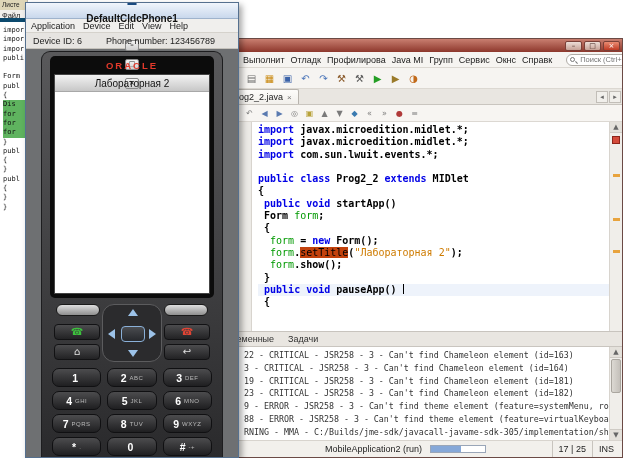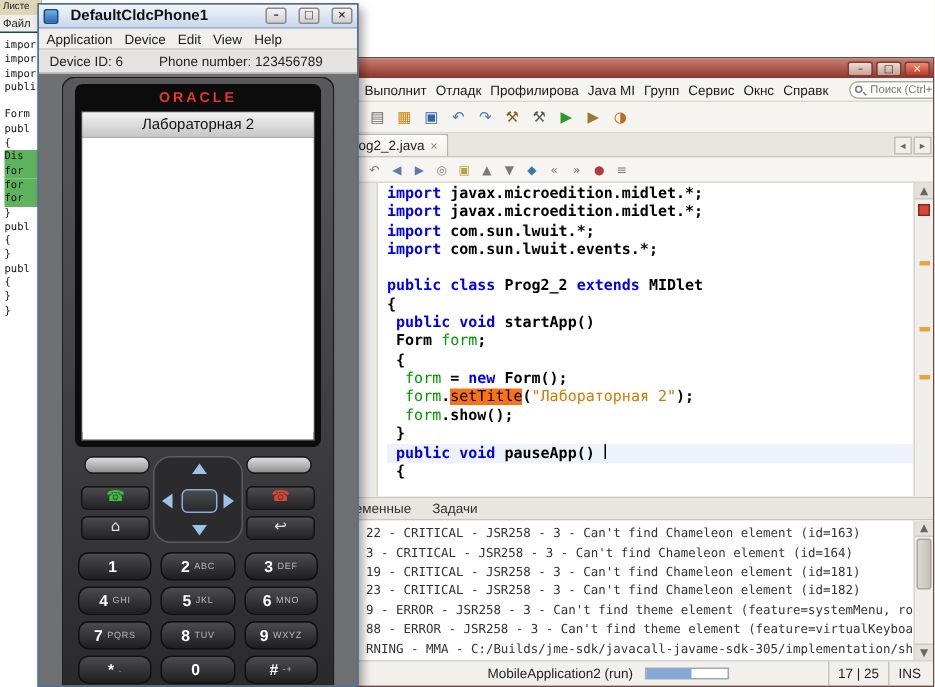--- a/index.html
+++ b/index.html
@@ -4,21 +4,21 @@
 <style>
   * { margin:0; padding:0; box-sizing:border-box; }
   html,body { width:623px; height:458px; overflow:hidden; }
   body { position:relative; background:#fff; font-family:"Liberation Sans",sans-serif; }
 
   
   .back-win { position:absolute; left:0; top:0; width:28px; height:458px; z-index:1;
               background:#fff; border-right:1px solid #b8b4ae; }
   .bw-title { height:10px; background:#ded6b8; font-size:6.5px; line-height:10px;
               padding-left:2px; color:#222; overflow:hidden; white-space:nowrap; }
-  .bw-menu  { height:12px; background:#f1efec; border-bottom:1px solid #0c4a6e;
+  .bw-menu  { height:12px; background:#f1efec; border-bottom:4px solid #0c4a6e;
               font-size:7.5px; line-height:12px; padding-left:2px; color:#222;
               overflow:hidden; white-space:nowrap; }
   .bw-doc   { padding:4px 0 0 3px; font-family:"DejaVu Sans Mono",monospace;
               font-size:7px; line-height:9.3px; color:#111; }
   .bwl { min-height:9.3px; white-space:pre; overflow:hidden; }
   .bwl.hl { background:#5fb35f; }
 
   
   .nb { position:absolute; left:238px; top:38px; width:385px; height:420px; z-index:10;
         border:1px solid #6b4a45; background:#f6f4f1; overflow:hidden;
@@ -66,21 +66,21 @@
   .nb-editor { height:209px; background:#fff; display:flex; position:relative; overflow:hidden; }
   .gutter { width:13px; background:#eceae6; border-right:1px solid #d8d4ce; }
   .code { flex:1; padding:2px 0 0 6px; font-family:"DejaVu Sans Mono",monospace;
           font-size:10px; line-height:12.3px; color:#000; overflow:hidden; position:relative; }
   .cl { min-height:12.3px; white-space:pre; }
   .cl.caret-line { background:#eef3fb; }
   .tk-kw  { color:#0000e6; font-weight:bold; }
   .tk-str { color:#ce7b00; }
   .tk-fld { color:#009900; }
   .tk-pln { color:#000;font-weight:bold; }
-  .tk-hlt { background:#f97316; }
+  .tk-hlt { background:#c2410c; }
   .tk-crt { display:inline-block; width:1px; height:10px; background:#000; vertical-align:-1px; }
   .err-stripe { width:13px; background:#f0eeea; border-left:1px solid #d8d4ce; position:relative; }
   .es-arrow { position:absolute; top:0; left:0; right:0; height:11px; background:#e4e1db;
               border-bottom:1px solid #cfcbc5; font-size:7px; line-height:10px; text-align:center;
               color:#666; font-family:"DejaVu Sans",sans-serif; }
   .es-err  { position:absolute; left:2px; top:14px; width:8px; height:8px; background:#d44a3a;
              border:1px solid #8d241a; }
   .es-m1 { position:absolute; left:3px; top:52px;  width:7px; height:3px; background:#e8a33d; }
   .es-m2 { position:absolute; left:3px; top:96px;  width:7px; height:3px; background:#e8a33d; }
   .es-m3 { position:absolute; left:3px; top:128px; width:7px; height:3px; background:#e8a33d; }
@@ -112,21 +112,21 @@
   .st-sp { flex:1; }
   .st-cell { border-left:1px solid #c8c4be; padding:0 6px; white-space:nowrap; height:100%;
              display:flex; align-items:center; }
 
   
   .emu { position:absolute; left:25px; top:2px; width:214px; height:456px; z-index:50;
          border:1px solid #55708f; background:#6e7072; overflow:hidden;
          box-shadow:3px 3px 6px rgba(0,0,0,0.35); }
   .em-title { height:16px; background:linear-gradient(#f0f5fc,#c9d8ec); border-bottom:1px solid #9fb3cc;
               display:flex; align-items:center; gap:8px; padding:0 3px; font-size:10px; font-weight:bold;
-              color:#111; }
+              color:#111;flex-direction:column; }
   .em-appicon { width:10px; height:10px; border-radius:2px; border:1px solid #1a4a80;
                 background:linear-gradient(#6ab0e8,#2a6ab0); }
   .em-title .sp { flex:1; }
   .emb { width:14px; height:11px; border:1px solid #8a8a8a; border-radius:2px;
          background:linear-gradient(#f4f4f4,#cfcfcf); font-size:7px; line-height:9px;
          text-align:center; color:#333; font-family:"DejaVu Sans",sans-serif; }
   .em-menu { height:14px; background:#f0efed; border-bottom:1px solid #d5d2cc;
              display:flex; align-items:center; gap:8px; padding:0 5px; font-size:9px; color:#1a1a1a; }
   .em-info { height:16px; background:#e6e4e1; border-bottom:1px solid #c5c2bc;
              display:flex; align-items:center; padding:0 7px; font-size:9px; color:#222; }
@@ -270,21 +270,20 @@
         <span class="tbi" style="color: rgb(176, 58, 58);">●</span>
         <span class="tbi" style="color: rgb(122, 122, 122);">≡</span>
       </span>
   </div>
 
   <div class="nb-editor">
     <div class="gutter"></div>
     <div class="code">
         <div class="cl"><span class="tk-kw">import</span><span class="tk-pln"> javax.microedition.midlet.*;</span></div>
         <div class="cl"><span class="tk-kw">import</span><span class="tk-pln"> javax.microedition.midlet.*;</span></div>
-        <div class="cl"><span class="tk-kw">import</span><span class="tk-pln"> com.sun.lwuit.*;</span></div>
         <div class="cl"><span class="tk-kw">import</span><span class="tk-pln"> com.sun.lwuit.events.*;</span></div>
         <div class="cl"><span class="tk-pln"></span></div>
         <div class="cl"><span class="tk-kw">public class</span><span class="tk-pln"> Prog2_2 </span><span class="tk-kw">extends</span><span class="tk-pln"> MIDlet</span></div>
         <div class="cl"><span class="tk-pln">{</span></div>
         <div class="cl"><span class="tk-pln"> </span><span class="tk-kw">public void</span><span class="tk-pln"> startApp()</span></div>
         <div class="cl"><span class="tk-pln"> Form </span><span class="tk-fld">form</span><span class="tk-pln">;</span></div>
         <div class="cl"><span class="tk-pln"> {</span></div>
         <div class="cl"><span class="tk-pln">  </span><span class="tk-fld">form</span><span class="tk-pln"> = </span><span class="tk-kw">new</span><span class="tk-pln"> Form();</span></div>
         <div class="cl"><span class="tk-pln">  </span><span class="tk-fld">form</span><span class="tk-pln">.</span><span class="tk-hlt">setTitle</span><span class="tk-pln">(</span><span class="tk-str">"Лабораторная 2"</span><span class="tk-pln">);</span></div>
         <div class="cl"><span class="tk-pln">  </span><span class="tk-fld">form</span><span class="tk-pln">.show();</span></div>

